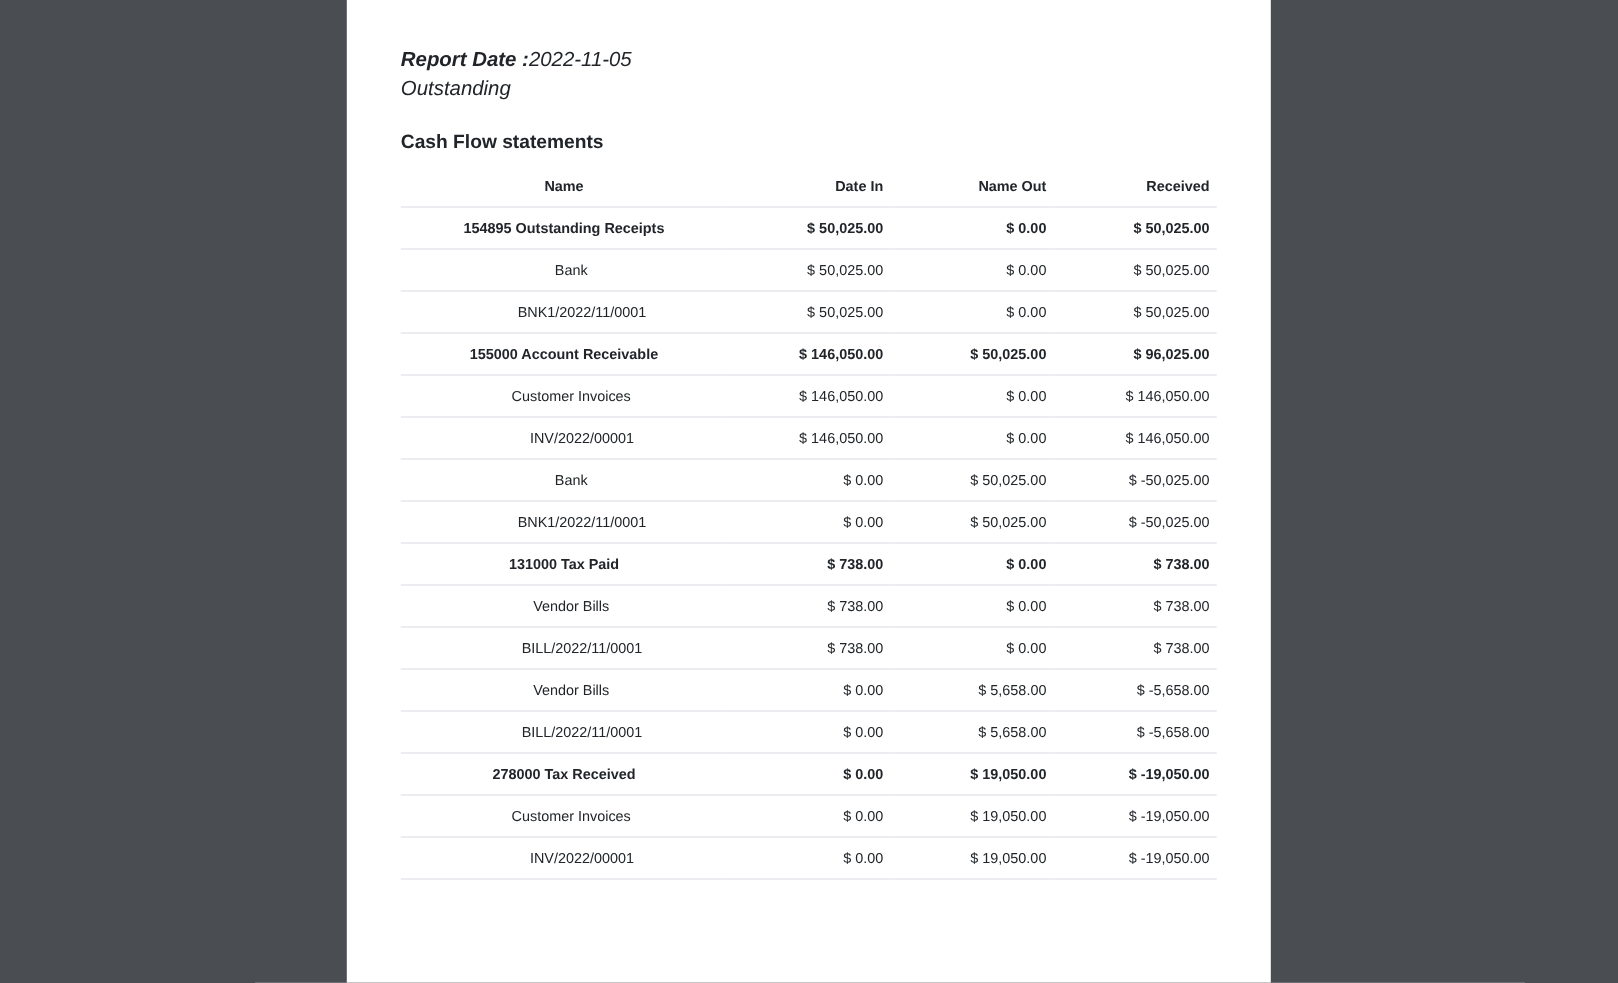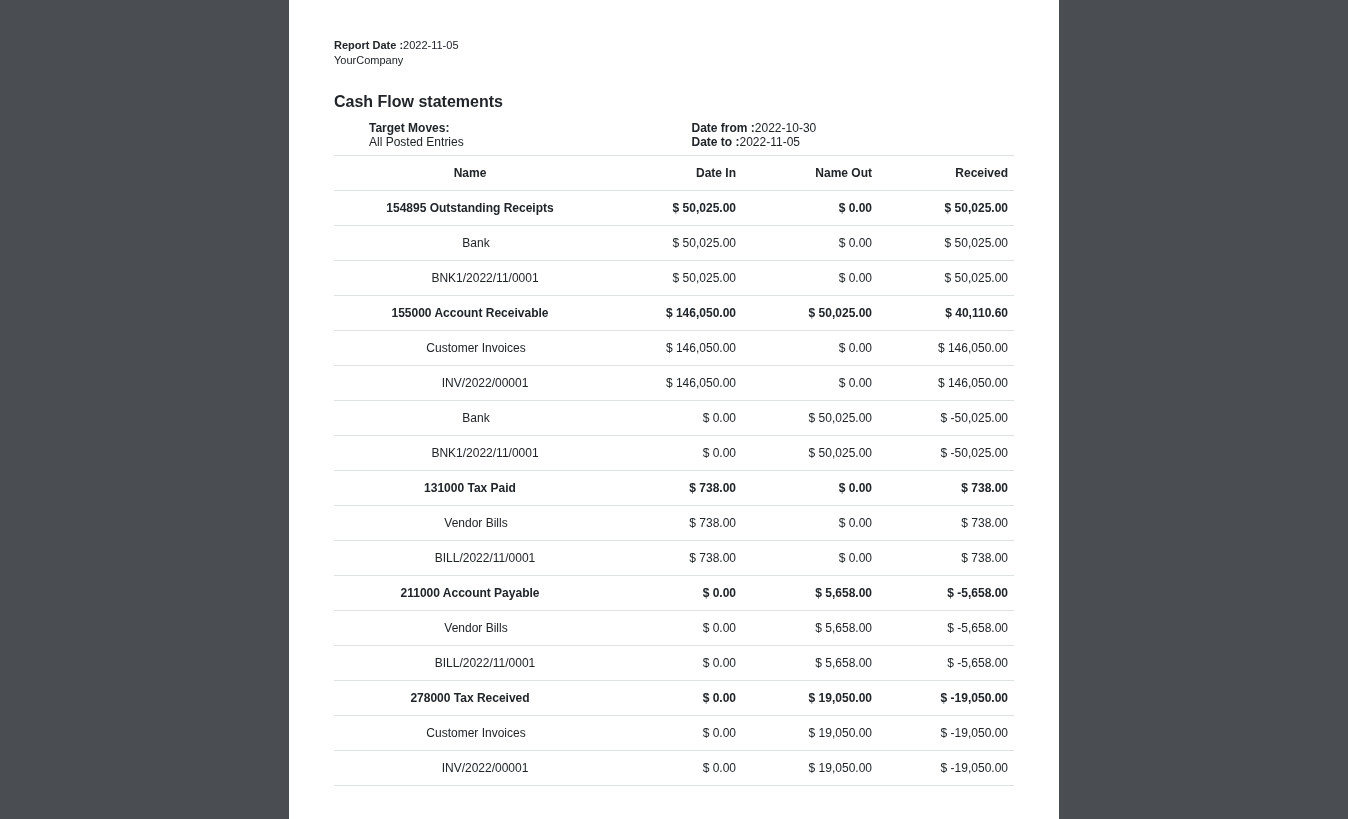--- a/index.html
+++ b/index.html
@@ -13,22 +13,23 @@
     justify-content:center;
   }
   .page{
     background:#fff;
     width:770px;
     min-height:819px;
     box-sizing:border-box;
     padding:38px 45px 50px 45px;
   }
   .report-meta{
-    font-size:11px;
+    font-size:17px;
     line-height:1.4;
+    font-style:italic;
   }
   .report-meta .lbl{font-weight:700;}
   h1.title{
     font-size:16px;
     font-weight:700;
     margin:24px 0 10px 0;
   }
   .params{
     display:flex;
     padding:0 0 6px 35px;
@@ -57,41 +58,25 @@
 </style>
 </head>
 <body>
 
 <div class="page">
 
   <div class="report-meta">
     <div>
       <span class="lbl">Report Date :</span><span>2022-11-05</span>
     </div>
-    <div>YourCompany</div>
+    <div>Outstanding</div>
   </div>
 
   <h1 class="title">Cash Flow statements</h1>
 
-  <div class="params">
-    <div class="col">
-      <div>
-        <span class="lbl">Target Moves:</span>
-      </div>
-      <div>All Posted Entries</div>
-    </div>
-    <div class="col">
-      <div>
-        <span class="lbl">Date from :</span><span>2022-10-30</span>
-      </div>
-      <div>
-        <span class="lbl">Date to :</span><span>2022-11-05</span>
-      </div>
-    </div>
-  </div>
 
   <table class="data">
     <thead>
       <tr>
         <th class="name" style="width:40%">Name</th>
         <th style="width:20%">Date In</th>
         <th style="width:20%">Name Out</th>
         <th style="width:20%">Received</th>
       </tr>
     </thead>
@@ -111,21 +96,21 @@
         <tr class="lvl2">
           <td class="name">BNK1/2022/11/0001</td>
           <td>$ 50,025.00</td>
           <td>$ 0.00</td>
           <td>$ 50,025.00</td>
         </tr>
         <tr class="lvl0">
           <td class="name">155000 Account Receivable</td>
           <td>$ 146,050.00</td>
           <td>$ 50,025.00</td>
-          <td>$ 40,110.60</td>
+          <td>$ 96,025.00</td>
         </tr>
         <tr class="lvl1">
           <td class="name">Customer Invoices</td>
           <td>$ 146,050.00</td>
           <td>$ 0.00</td>
           <td>$ 146,050.00</td>
         </tr>
         <tr class="lvl2">
           <td class="name">INV/2022/00001</td>
           <td>$ 146,050.00</td>
@@ -155,26 +140,20 @@
           <td>$ 738.00</td>
           <td>$ 0.00</td>
           <td>$ 738.00</td>
         </tr>
         <tr class="lvl2">
           <td class="name">BILL/2022/11/0001</td>
           <td>$ 738.00</td>
           <td>$ 0.00</td>
           <td>$ 738.00</td>
         </tr>
-        <tr class="lvl0">
-          <td class="name">211000 Account Payable</td>
-          <td>$ 0.00</td>
-          <td>$ 5,658.00</td>
-          <td>$ -5,658.00</td>
-        </tr>
         <tr class="lvl1">
           <td class="name">Vendor Bills</td>
           <td>$ 0.00</td>
           <td>$ 5,658.00</td>
           <td>$ -5,658.00</td>
         </tr>
         <tr class="lvl2">
           <td class="name">BILL/2022/11/0001</td>
           <td>$ 0.00</td>
           <td>$ 5,658.00</td>

